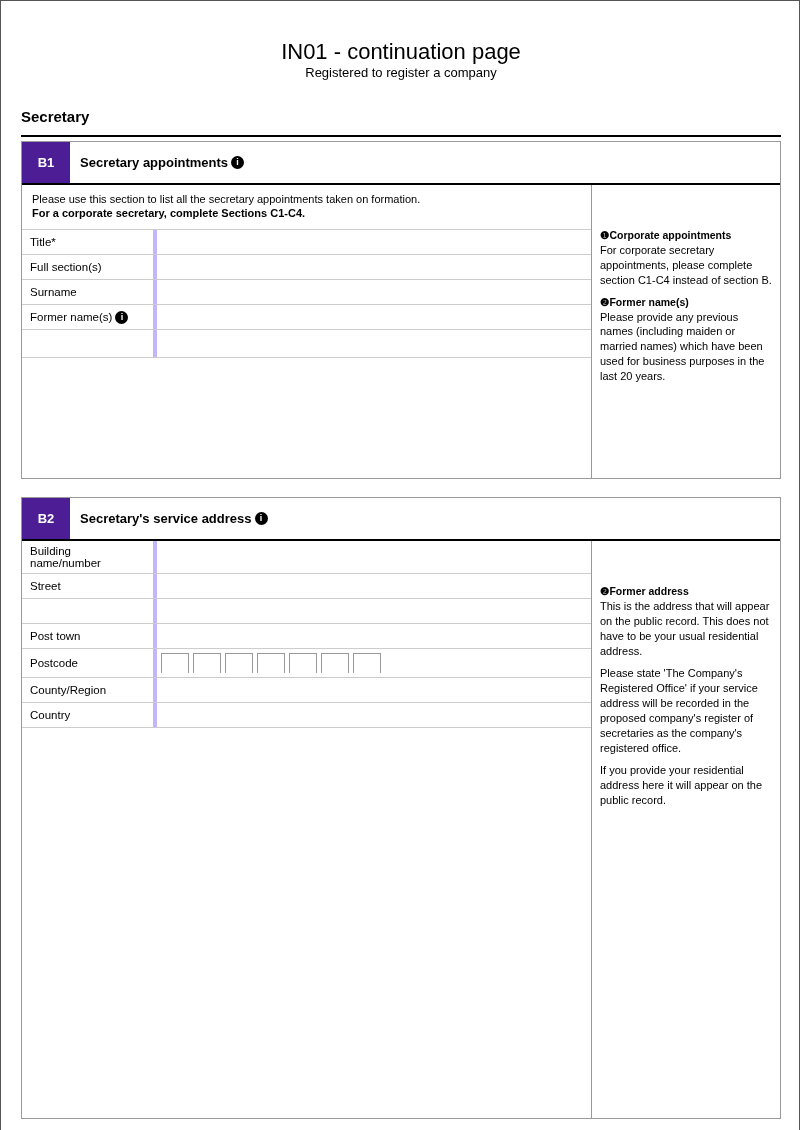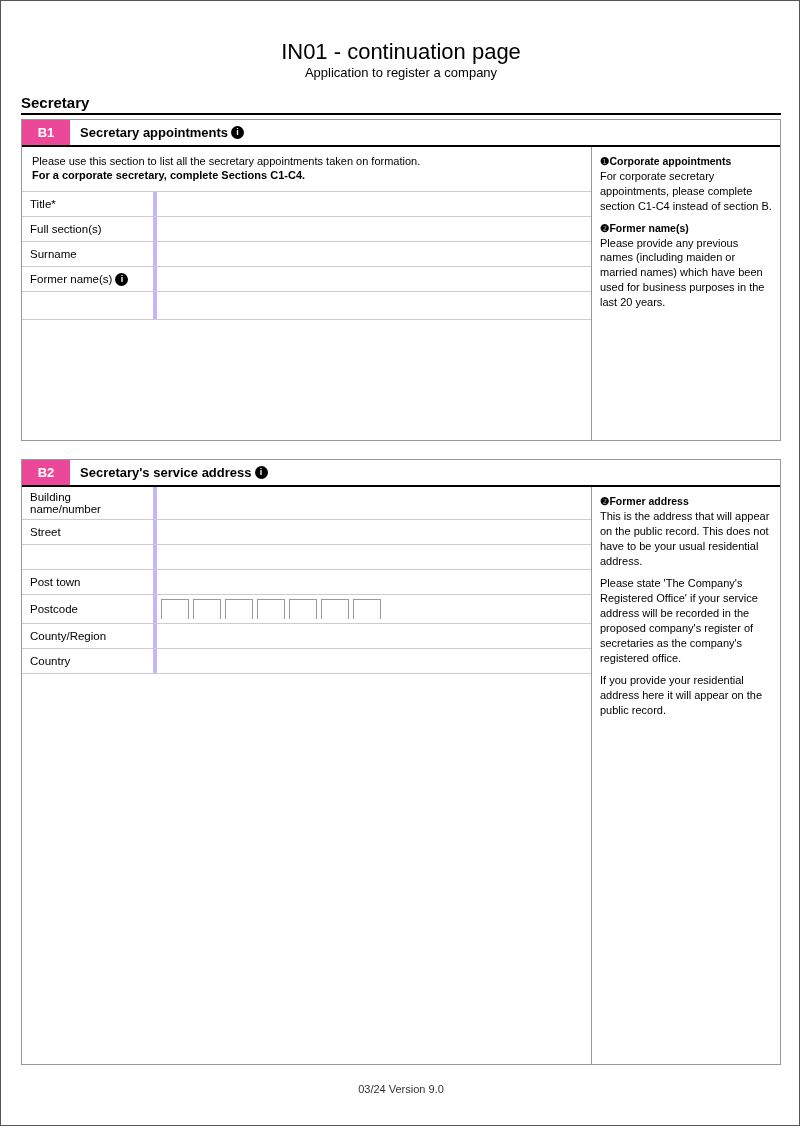--- a/index.html
+++ b/index.html
@@ -23,39 +23,39 @@
     .page-title h1 {
       font-size: 22px;
       font-weight: normal;
     }
     .page-title p {
       font-size: 13px;
     }
     .section-heading {
       font-size: 15px;
       font-weight: bold;
-      margin: 14px 0 4px 0;
+      margin: 28px 0 4px 0;
       border-bottom: 2px solid #000;
-      padding-bottom: 2px;
+      padding-bottom: 10px;
     }
     .section-block {
       border: 1px solid #999;
       margin-bottom: 18px;
     }
     .section-title-bar {
       display: flex;
       align-items: stretch;
       border-bottom: 2px solid #000;
     }
     .badge-box {
-      background: #ec4899;
+      background: #4c1d95;
       color: #fff;
       font-weight: bold;
       font-size: 13px;
-      padding: 5px 10px;
+      padding: 13px 10px;
       min-width: 48px;
       display: flex;
       align-items: center;
       justify-content: center;
     }
     .title-box {
       font-weight: bold;
       font-size: 13px;
       padding: 5px 10px;
       flex: 1;
@@ -66,20 +66,21 @@
       display: flex;
     }
     .main-content {
       flex: 1;
       border-right: 1px solid #999;
     }
     .sidebar-content {
       width: 188px;
       padding: 8px;
       font-size: 10.5px;
+      margin-top: 36px;
     }
     .info-text {
       padding: 8px 10px;
       font-size: 11px;
       border-bottom: 1px solid #ccc;
     }
     .info-text p {
       margin-bottom: 2px;
     }
     .form-row {
@@ -174,21 +175,21 @@
     }
   </style>
 </head>
 <body>
 
 <div class="outer-border">
   <div class="page">
 
     <div class="page-title">
       <h1>IN01 - continuation page</h1>
-      <p>Application to register a company</p>
+      <p>Registered to register a company</p>
     </div>
 
     <div class="section-heading">Secretary</div>
 
     <div class="section-block">
       <div class="section-title-bar">
         <div class="badge-box">B1</div>
         <div class="title-box">
           <span>Secretary appointments</span>
           <span class="info-icon">i</span>

